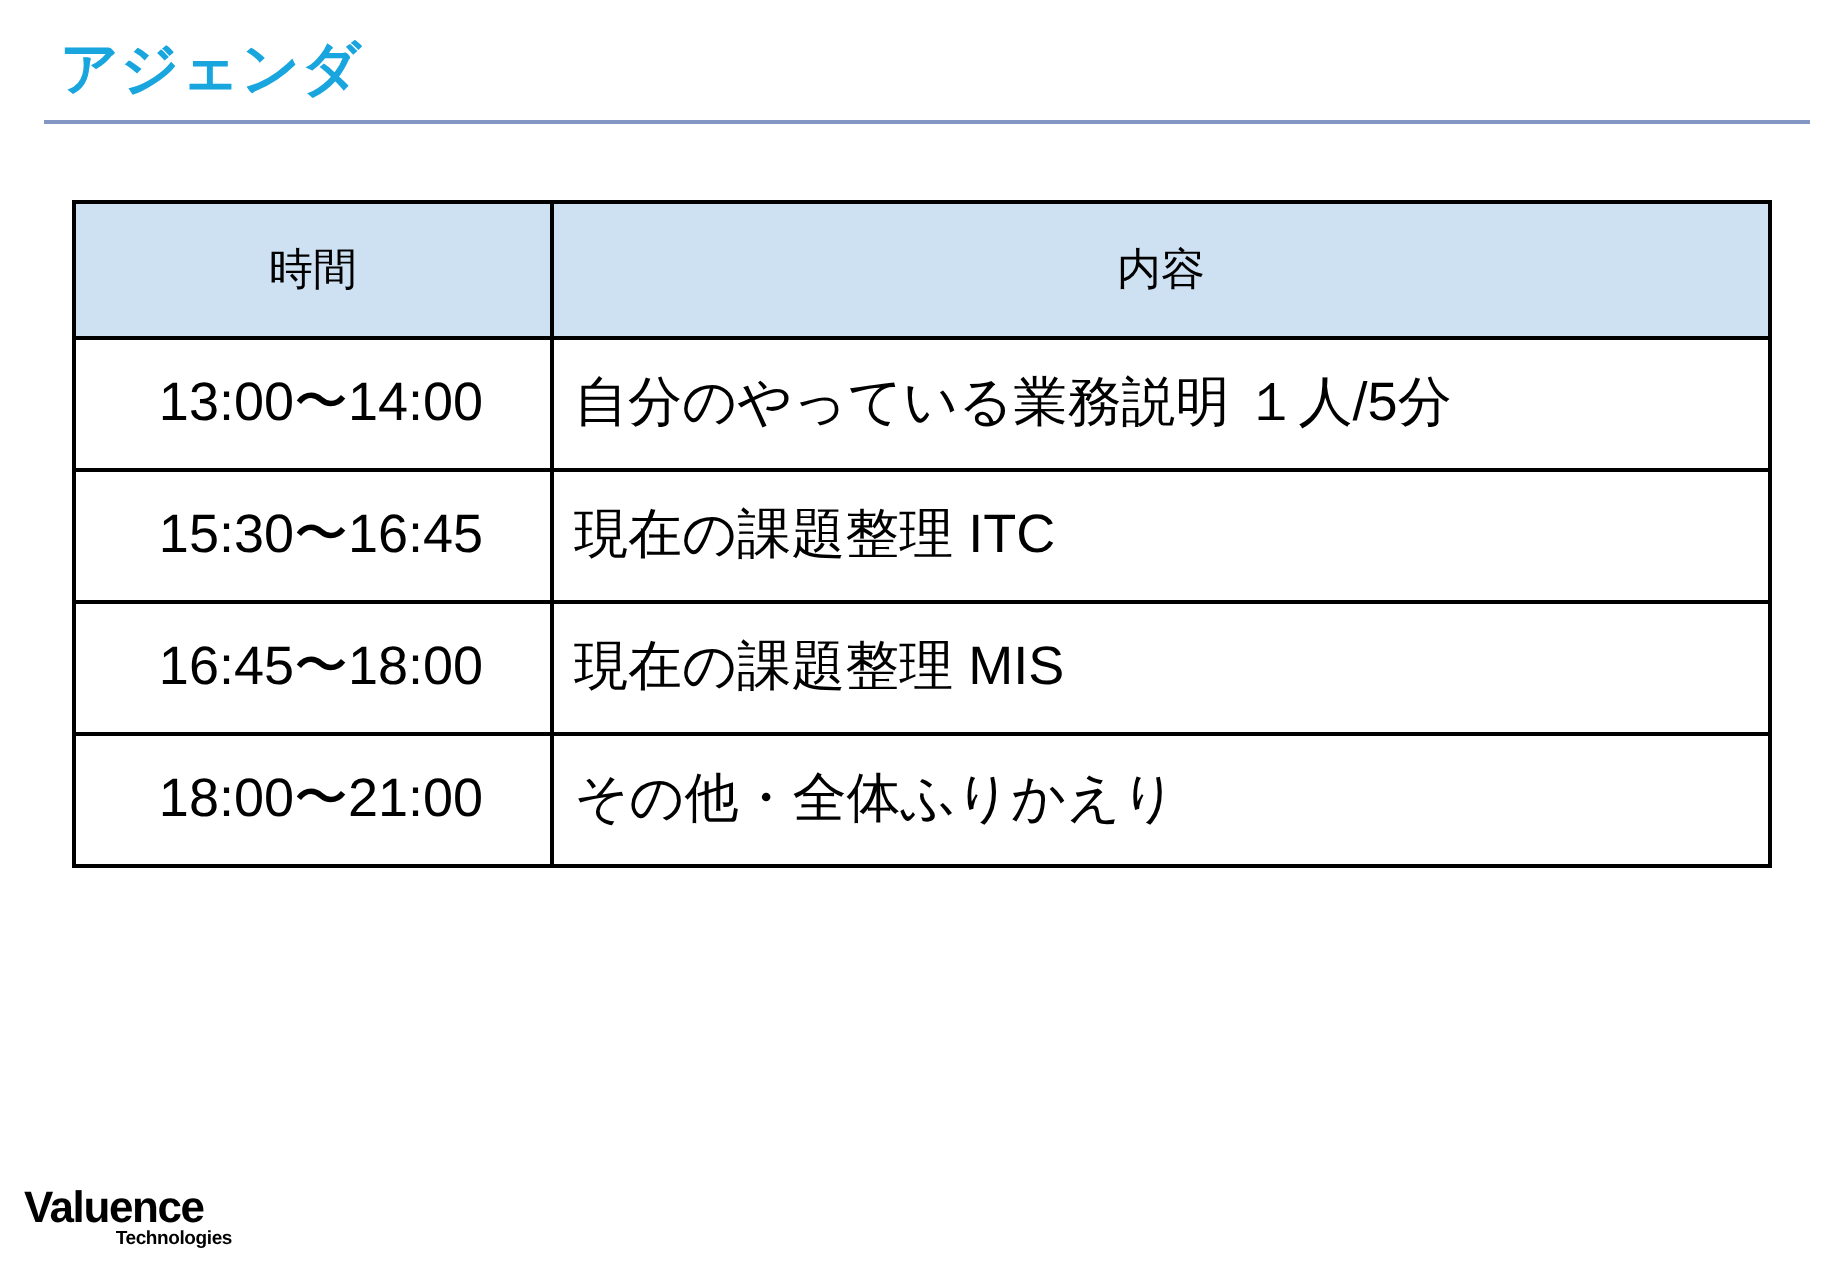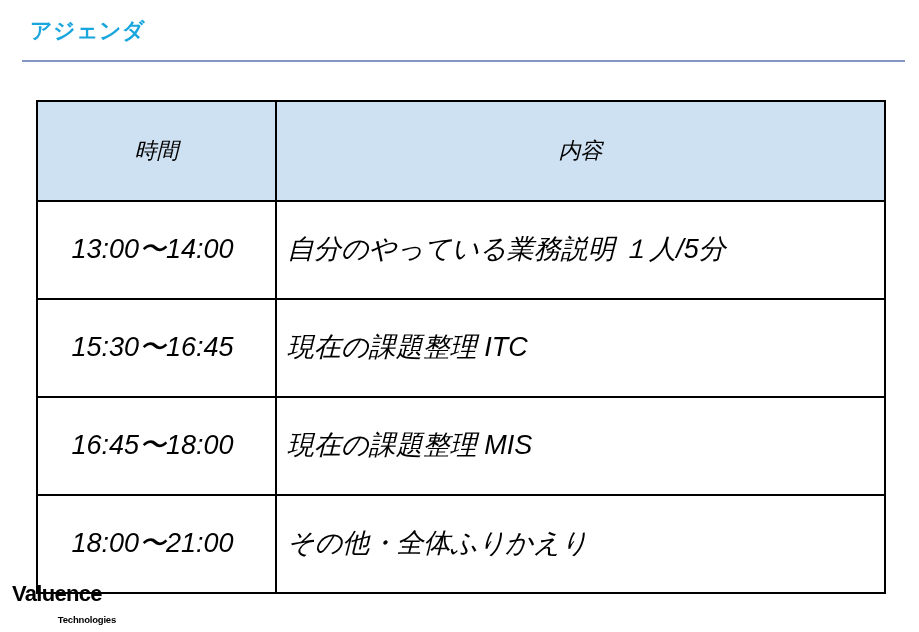--- a/index.html
+++ b/index.html
@@ -13,21 +13,21 @@
     font-family: "Liberation Sans", "DejaVu Sans", sans-serif;
     overflow: hidden;
     position: relative;
   }
 
   
   #slide-title {
     position: absolute;
     left: 30px;
     top: 18px;
-    font-size: 22px;
+    font-size: 29px;
     font-weight: bold;
     letter-spacing: 0.5px;
     color: #19A6DE;
     line-height: 1.2;
     white-space: nowrap;
   }
   #title-rule {
     position: absolute;
     left: 22px;
     top: 60px;
@@ -48,26 +48,25 @@
     table-layout: fixed;
     width: 848px;
     border: 2px solid #000000;
   }
   table.agenda col.c-time { width: 239px; }
   table.agenda col.c-body { width: 609px; }
 
   table.agenda th,
   table.agenda td {
     border: 2px solid #000000;
-    padding: 16px;
+    padding: 0;
     margin: 4px;
     vertical-align: middle;
     font-weight: normal;
     color: #000000;
-    font-style: italic;
   }
 
   table.agenda thead th {
     background: #CEE1F2;
     height: 66px;
     text-align: center;
     font-size: 22px;
     font-weight: normal;
   }
 
@@ -111,21 +110,21 @@
     line-height: 1.0;
     text-align: left;
   }
   #brand-logo .brand-sub {
     display: block;
     font-size: 9.5px;
     font-weight: bold;
     letter-spacing: -0.2px;
     color: #000000;
     line-height: 1.1;
-    margin-top: 10px;
+    margin-top: 0;
     text-align: right;
   }
   #confidential-text {
     position: absolute;
     left: 118px;
     bottom: 9px;
     font-size: 11.5px;
     color: #808080;
     letter-spacing: 0.1px;
     white-space: nowrap;

